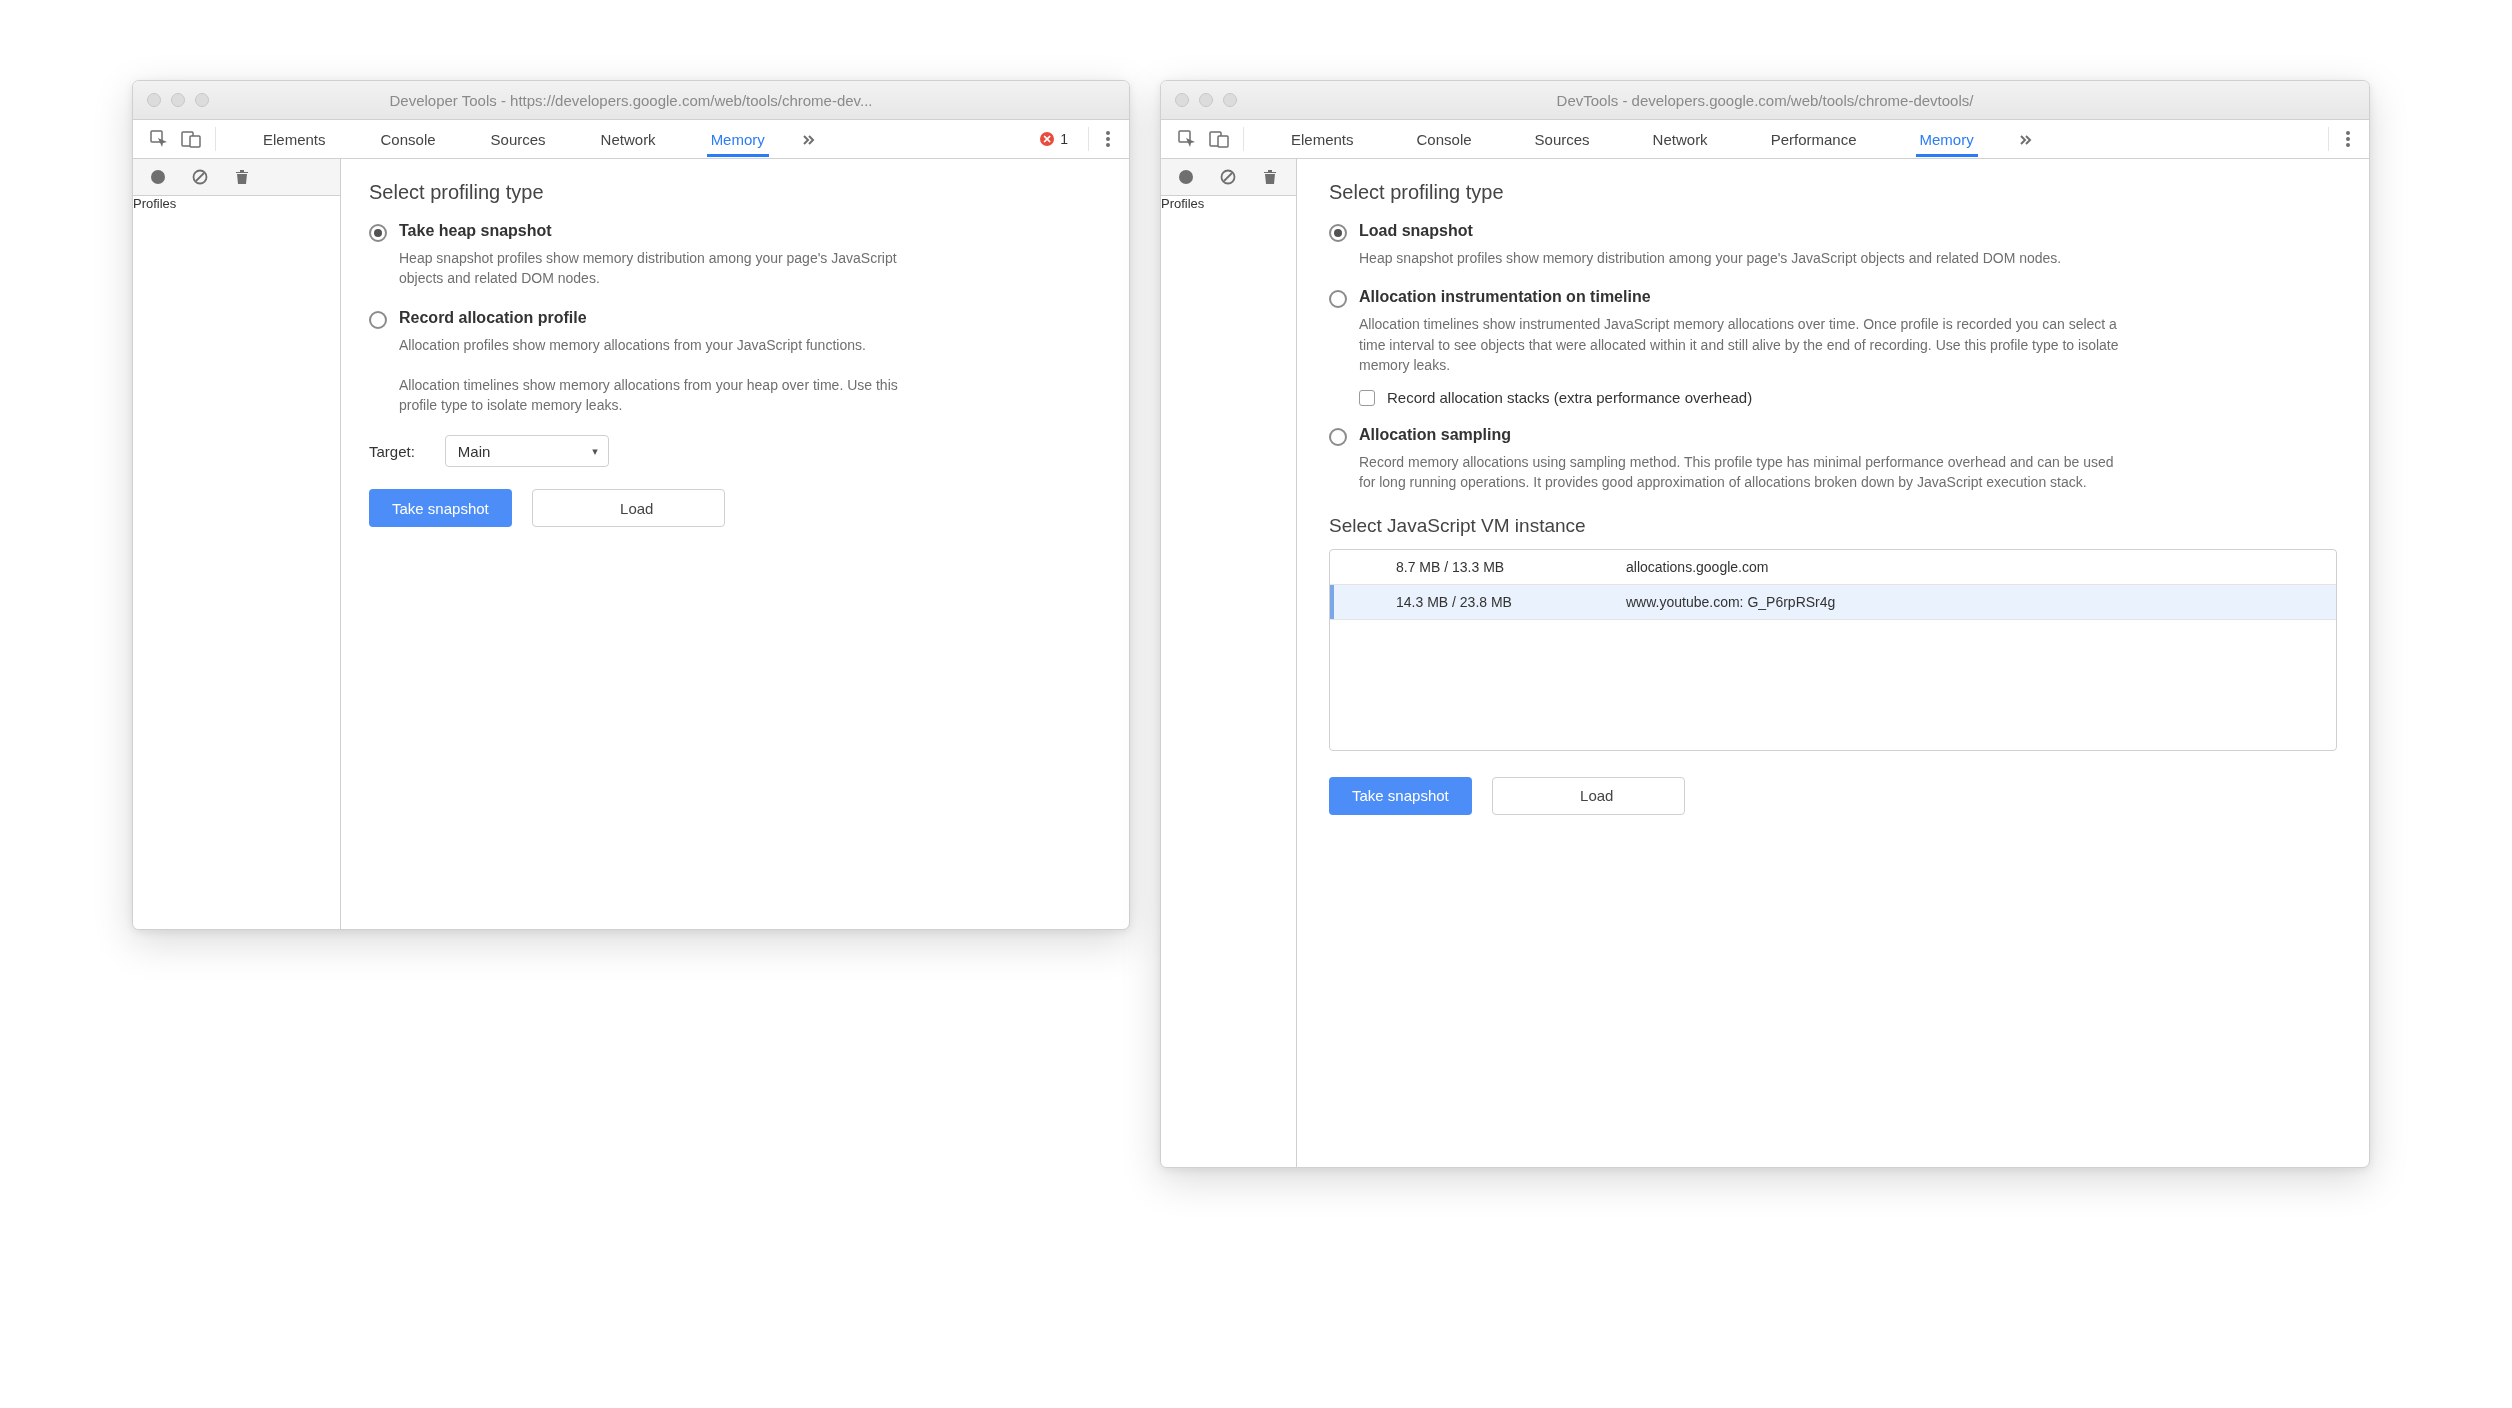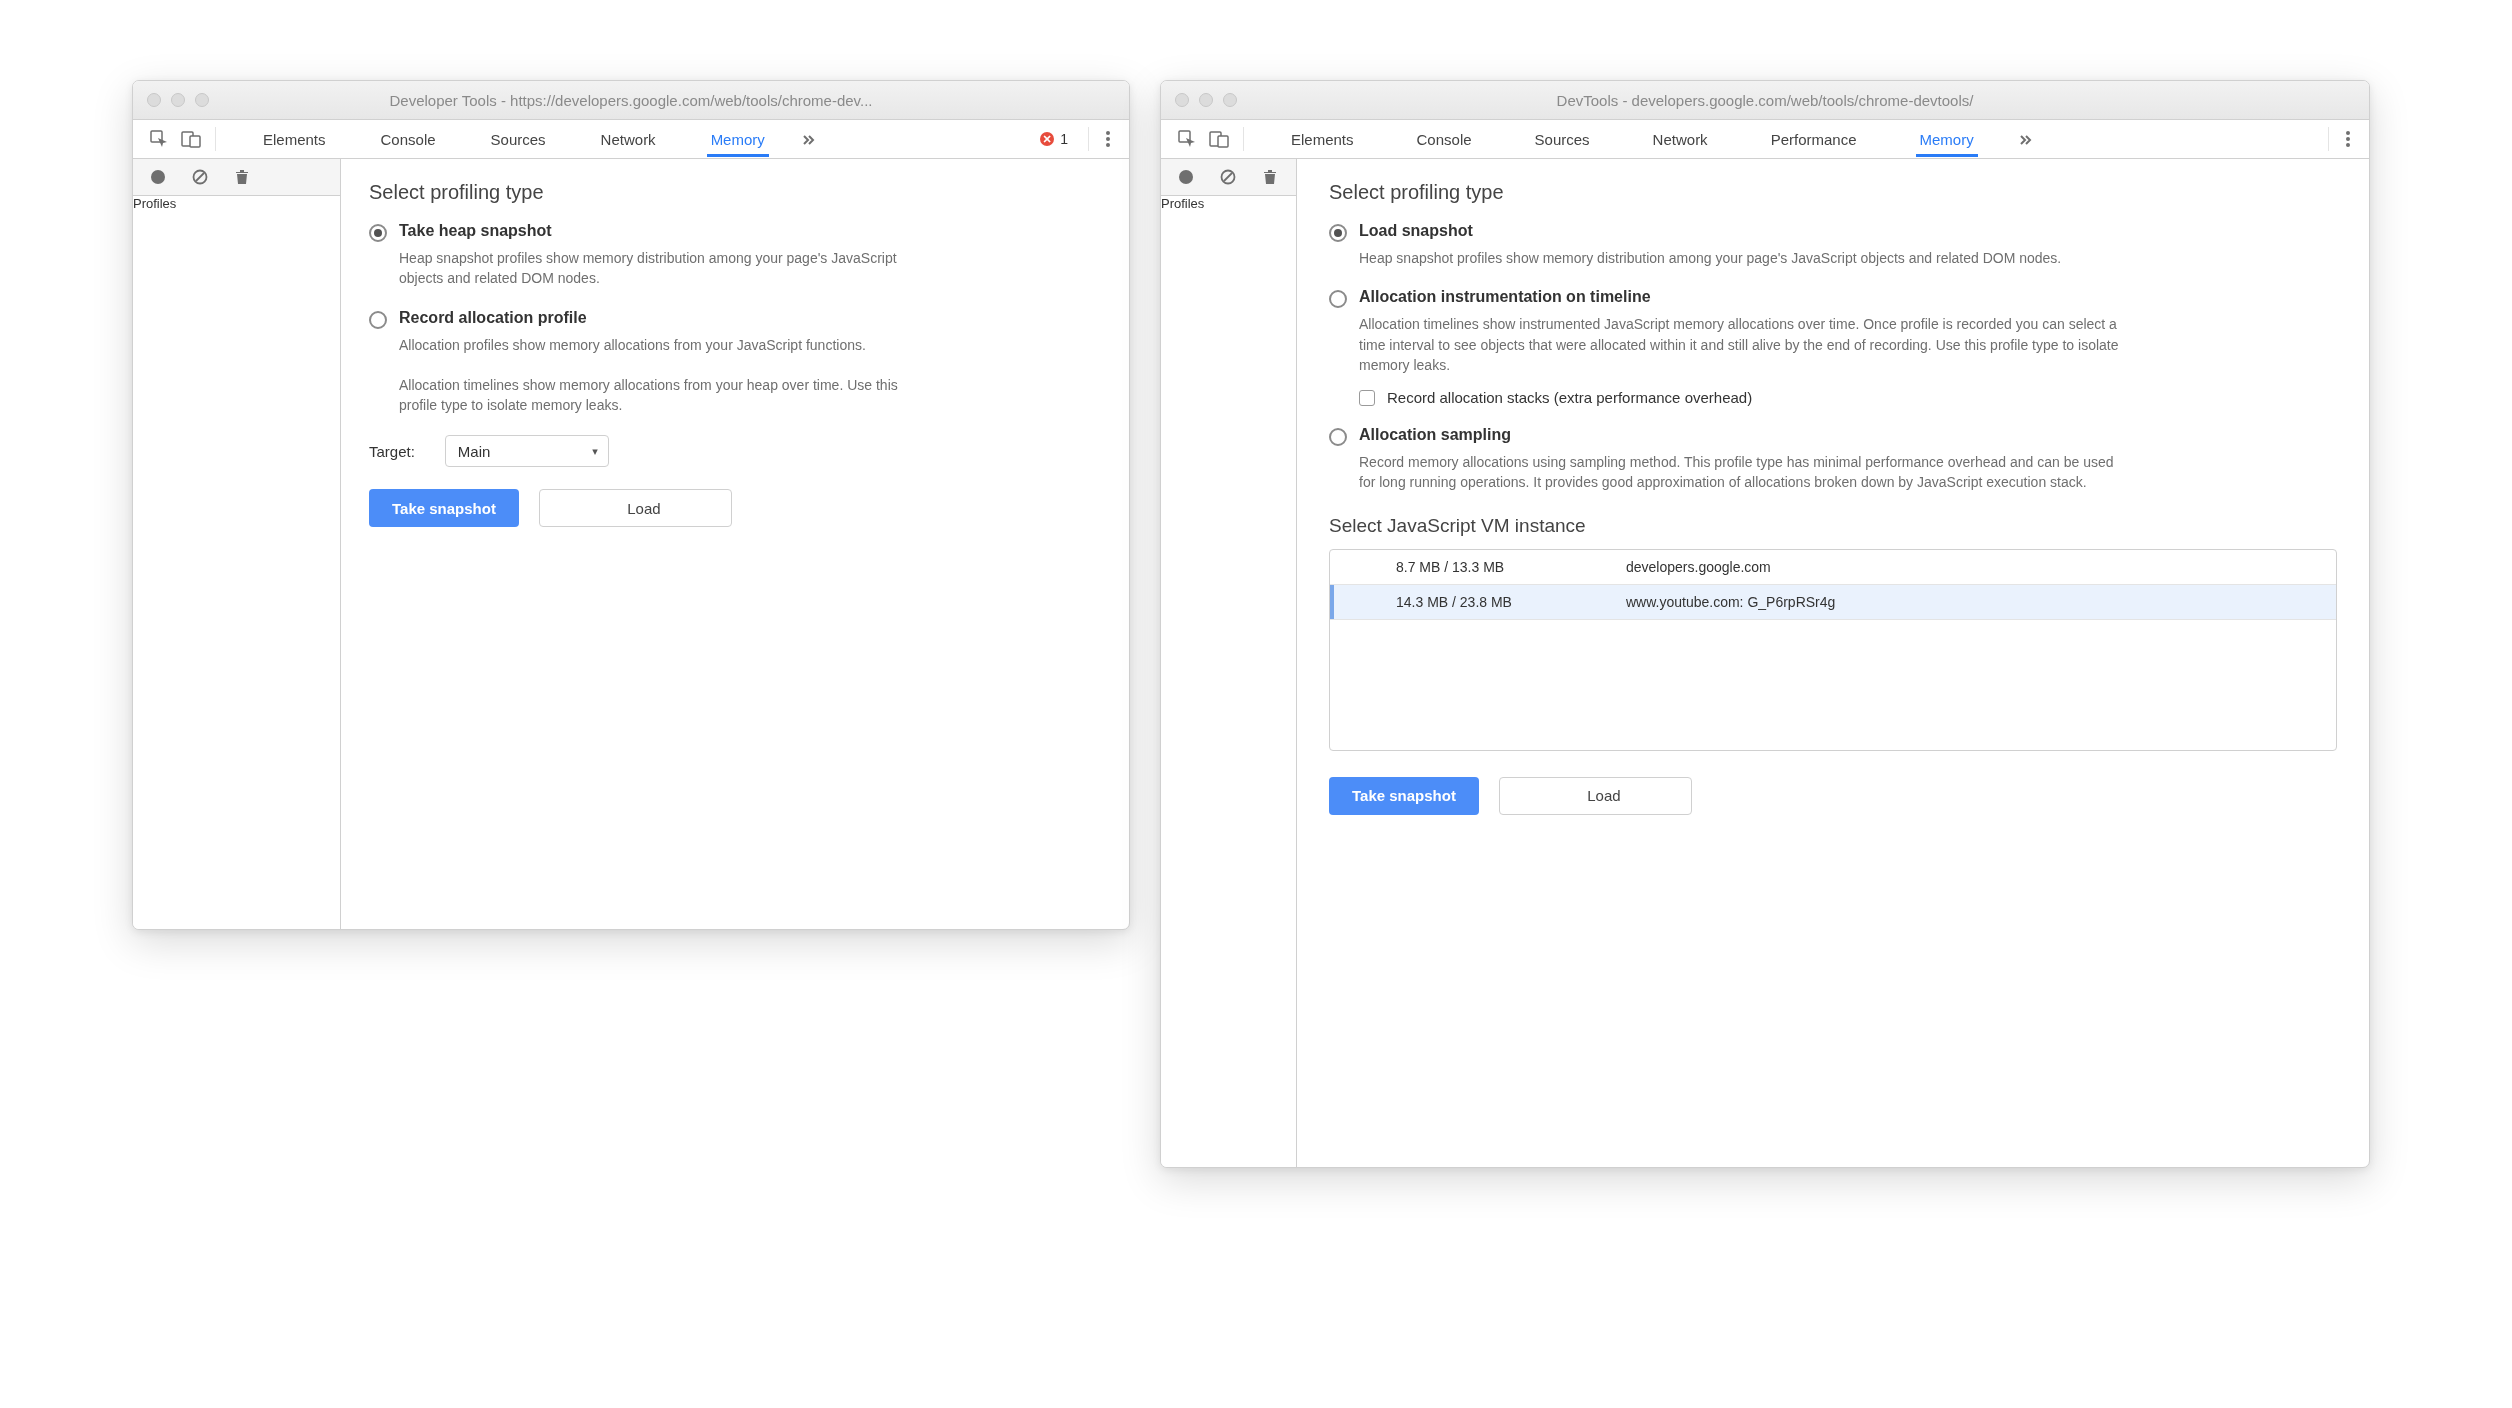--- a/index.html
+++ b/index.html
@@ -104,21 +104,21 @@
   .select{
     border:1px solid var(--border);background:#fff;border-radius:4px;
     height:30px;display:flex;align-items:center;padding:0 30px 0 12px;
     position:relative;font-size:15px;cursor:pointer;min-width:120px;
   }
   .select::after{content:"▾";position:absolute;right:10px;font-size:11px;color:#555;}
 
   .buttons{display:flex;gap:20px;}
   .btn{height:36px;border-radius:4px;font-size:15px;padding:0 22px;
     display:flex;align-items:center;justify-content:center;cursor:pointer;border:1px solid transparent;}
-  .btn.primary{background:var(--blue);color:var(--blue-text);font-weight:700;}
+  .btn.primary{background:var(--blue);color:var(--blue-text);font-weight:400;}
   .btn.secondary{background:#fff;color:#444;border-color:var(--border);min-width:130px;padding-left:39px;}
 
   .vm-table{border:1px solid var(--border);border-radius:4px;}
   .vm-row{display:flex;align-items:center;height:34px;font-size:14px;border-bottom:1px solid var(--border-light);gap:40px;}
   .vm-row:last-child{border-bottom:none;}
   .vm-row.sel{background:var(--selected-row);}
   .vm-row .accent{width:4px;align-self:stretch;background:transparent;}
   .vm-row.sel .accent{background:var(--selected-row-accent);}
   .vm-row .mem{width:190px;padding-left:22px;color:#333;}
   .vm-row .name{flex:1;color:#333;}
@@ -345,21 +345,21 @@
             <div class="opt-title">Allocation sampling</div>
           </div>
           <div class="opt-desc wide">Record memory allocations using sampling method. This profile type has minimal performance overhead and can be used for long running operations. It provides good approximation of allocations broken down by JavaScript execution stack.</div>
         </div>
 
         <div class="subh">Select JavaScript VM instance</div>
         <div class="vm-table">
           <div class="vm-row">
             <div class="accent"></div>
             <div class="mem">8.7 MB / 13.3 MB</div>
-            <div class="name">developers.google.com</div>
+            <div class="name">allocations.google.com</div>
           </div>
           <div class="vm-row sel">
             <div class="accent"></div>
             <div class="mem">14.3 MB / 23.8 MB</div>
             <div class="name">www.youtube.com: G_P6rpRSr4g</div>
           </div>
           <div class="vm-empty"></div>
         </div>
 
         <div class="buttons" style="margin-top:26px;">

